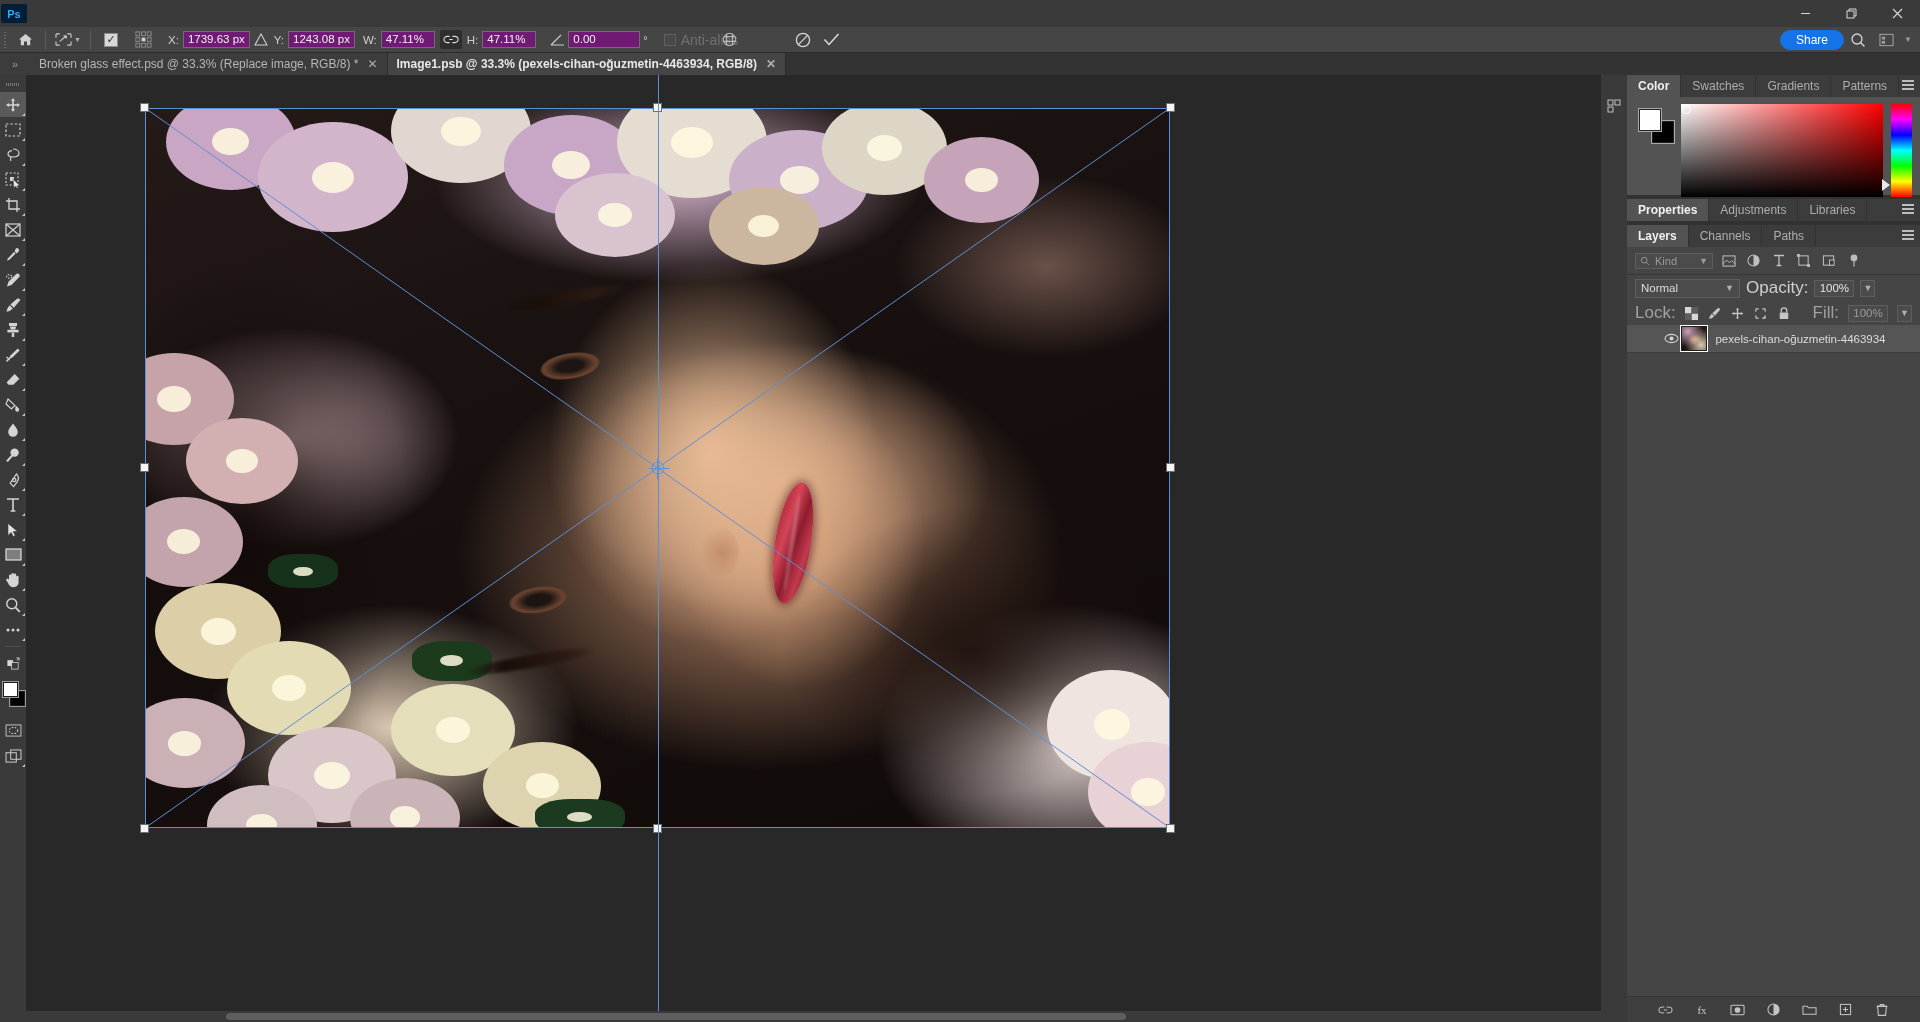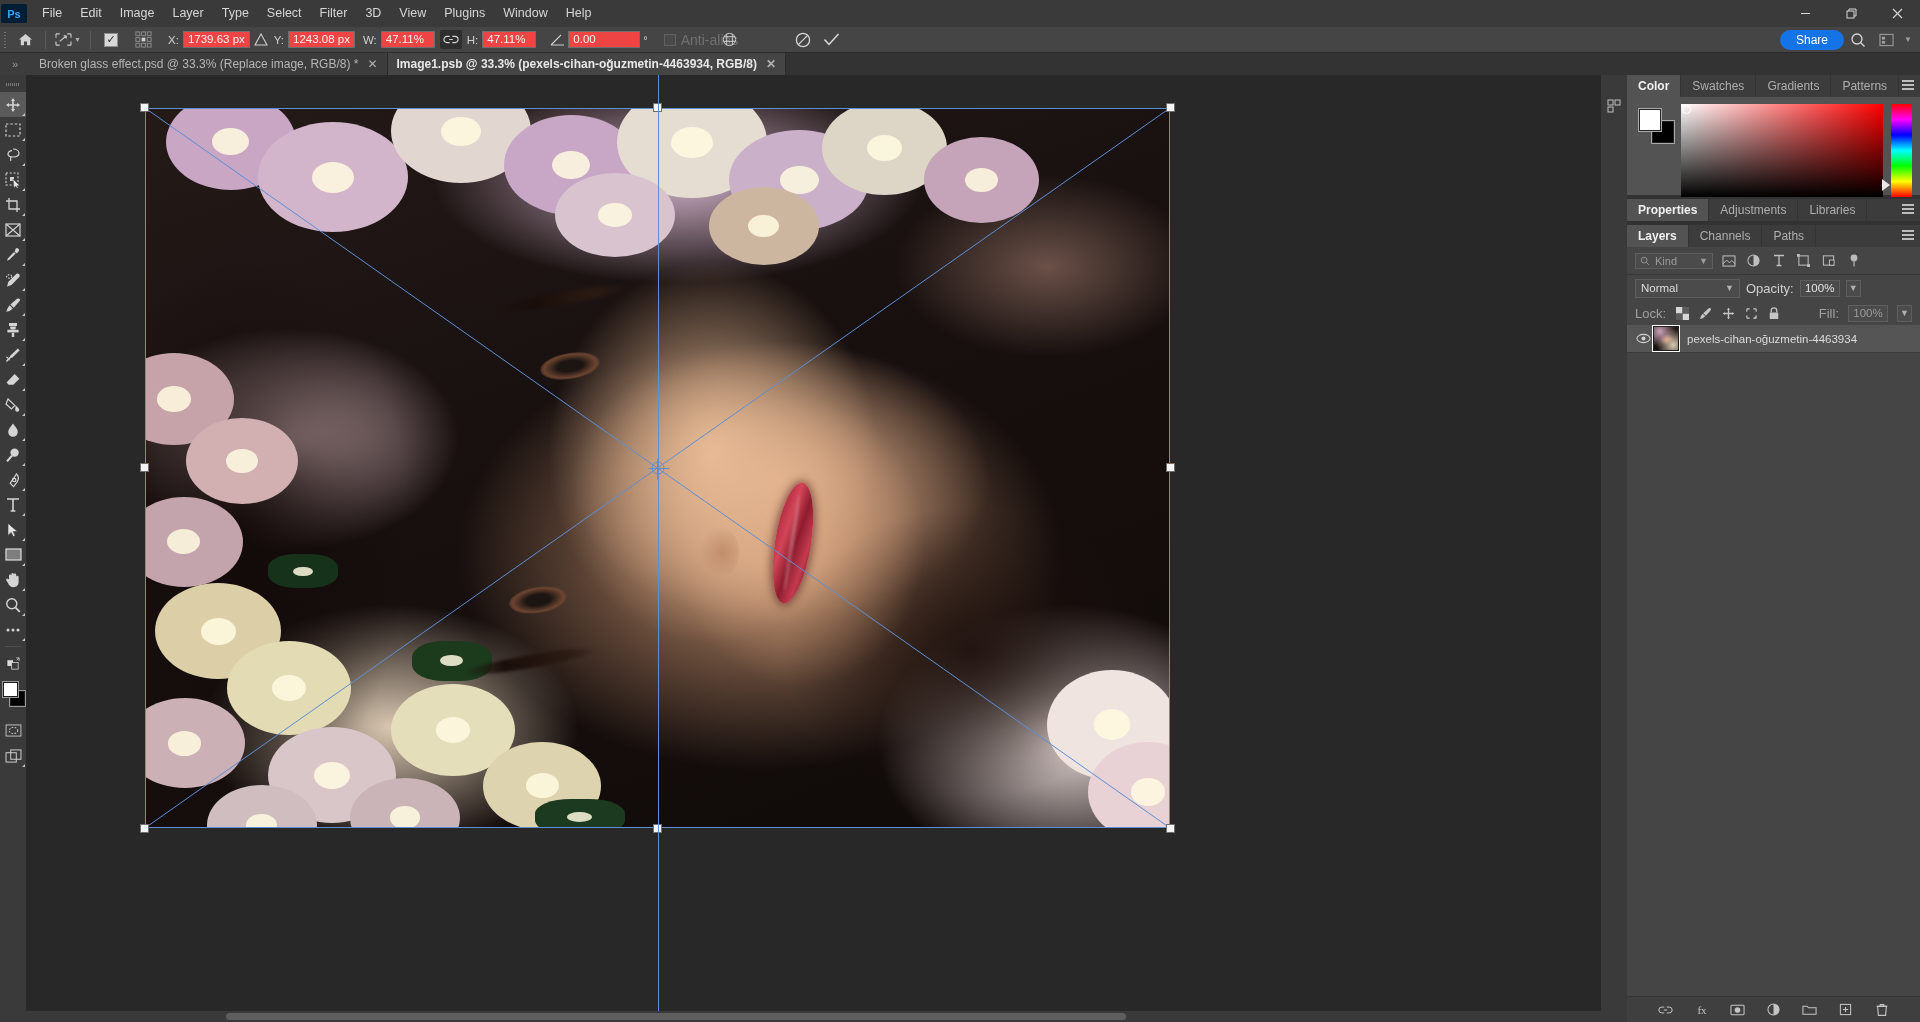--- a/index.html
+++ b/index.html
@@ -52,21 +52,21 @@
   .ob-caret { font-size:7px; color:#b0b0b0; margin-left:2px; }
   .ob-check {
     width:14px; height:14px; background:#d8d8d8; border:1px solid #8c8c8c;
     display:flex; align-items:center; justify-content:center;
     color:#2b2b2b; font-size:11px; line-height:1;
   }
   .ob-chk-wrap { width:30px; display:flex; align-items:center; justify-content:center;}
   .ob-refpt { width:34px; display:flex; align-items:center; justify-content:center; }
   .ob-lab { font-size:11.5px; color:#cfcfcf; margin:0 4px 0 8px; }
   .ob-field {
-    background:#ef4444; border:1px solid #6e6e6e; height:17px; min-width:56px;
+    background:#701a75; border:1px solid #6e6e6e; height:17px; min-width:56px;
     font-size:11.5px; color:#f0f0f0; padding:0 4px; line-height:15px;
     display:flex; align-items:center; overflow:hidden; white-space:nowrap;
   }
   .ob-field.w { min-width:54px; }
   .ob-link {
     width:22px; height:19px; margin:0 5px;
     background:#2e2e2e; border-radius:2px;
     display:flex; align-items:center; justify-content:center;
   }
   .ob-tri { width:22px; display:flex; align-items:center; justify-content:center; }
@@ -289,33 +289,33 @@
   .kind-sel .cv { margin-left:auto; font-size:9px; }
   .lf-icons { display:flex; align-items:center; margin-left:8px; gap:10px; }
   .lf-ico { width:15px; height:15px; display:flex; align-items:center; justify-content:center; color:#c0c0c0;}
 
   .blend-row { display:flex; align-items:center; height:26px; padding:0 8px; gap:6px; }
   .blend-sel {
     flex:0 0 105px; height:19px; border:1px solid #5e5e5e; background:#4b4b4b;
     font-size:11.5px; color:#dcdcdc; display:flex; align-items:center; padding:0 5px;
   }
   .blend-sel .cv { margin-left:auto; font-size:9px; color:#b0b0b0; }
-  .lab-sm { font-size:13px; color:#cfcfcf; }
+  .lab-sm { font-size:17px; color:#cfcfcf; }
   .val-box { height:17px; border:1px solid #5e5e5e; background:#4b4b4b; font-size:11.5px;
     color:#e4e4e4; padding:0 4px; display:flex; align-items:center; min-width:40px; justify-content:center;text-align:center;}
   .val-cv { font-size:9px; color:#b0b0b0; border:1px solid #5e5e5e; background:#4b4b4b;
      height:17px; width:15px; display:flex; align-items:center; justify-content:center; }
 
   .lock-row { display:flex; align-items:center; height:24px; padding:0 8px; gap:9px; }
   .lock-ico { width:14px; height:14px; display:flex; align-items:center; justify-content:center; color:#c3c3c3;}
 
   .layer-row {
     display:flex; align-items:center; height:28px; padding:0 6px; border-bottom:1px solid #3b3b3b;
   }
-  .layer-row.sel { background:#555555; }
+  .layer-row.sel { background:#555555;justify-content:center; }
   .lr-eye { width:20px; display:flex; align-items:center; justify-content:center; }
   .lr-thumb {
     width:26px; height:25px; border:1px solid #1f1f1f; background:#6e6e6e; margin-right:8px;
     position:relative; overflow:hidden; flex:0 0 26px;
   }
   .lr-thumb.photo-t {
     background:
       radial-gradient(ellipse 10px 8px at 55% 55%, #e0b08d, rgba(224,176,141,0) 70%),
       radial-gradient(circle at 25% 20%, #c9a0b8, rgba(201,160,184,0) 60%),
       radial-gradient(circle at 80% 78%, #d8cbb4, rgba(216,203,180,0) 62%),
@@ -335,34 +335,20 @@
   .lb-ico { width:16px; height:16px; display:flex; align-items:center; justify-content:center; color:#c5c5c5; }
   svg { display:block; }
 </style>
 </head>
 <body>
 
 <div class="app">
 
   <div class="titlebar">
     <div class="ps-logo">Ps</div>
-    <div class="menubar">
-      <div class="menu-item">File</div>
-      <div class="menu-item">Edit</div>
-      <div class="menu-item">Image</div>
-      <div class="menu-item">Layer</div>
-      <div class="menu-item">Type</div>
-      <div class="menu-item">Select</div>
-      <div class="menu-item">Filter</div>
-      <div class="menu-item">3D</div>
-      <div class="menu-item">View</div>
-      <div class="menu-item">Plugins</div>
-      <div class="menu-item">Window</div>
-      <div class="menu-item">Help</div>
-    </div>
     <div class="win-ctrls">
       <div class="win-btn">
         <svg width="11" height="11" viewBox="0 0 11 11">
             <line x1="1" y1="5.5" x2="10" y2="5.5" stroke="#d8d8d8" stroke-width="1"></line>
           </svg>
       </div>
       <div class="win-btn">
         <svg width="11" height="11" viewBox="0 0 11 11">
           <rect x="1" y="3" width="7" height="7" fill="none" stroke="#d8d8d8" stroke-width="1"></rect>
           <polyline points="3,3 3,1 10,1 10,8 8,8" fill="none" stroke="#d8d8d8" stroke-width="1"></polyline>

